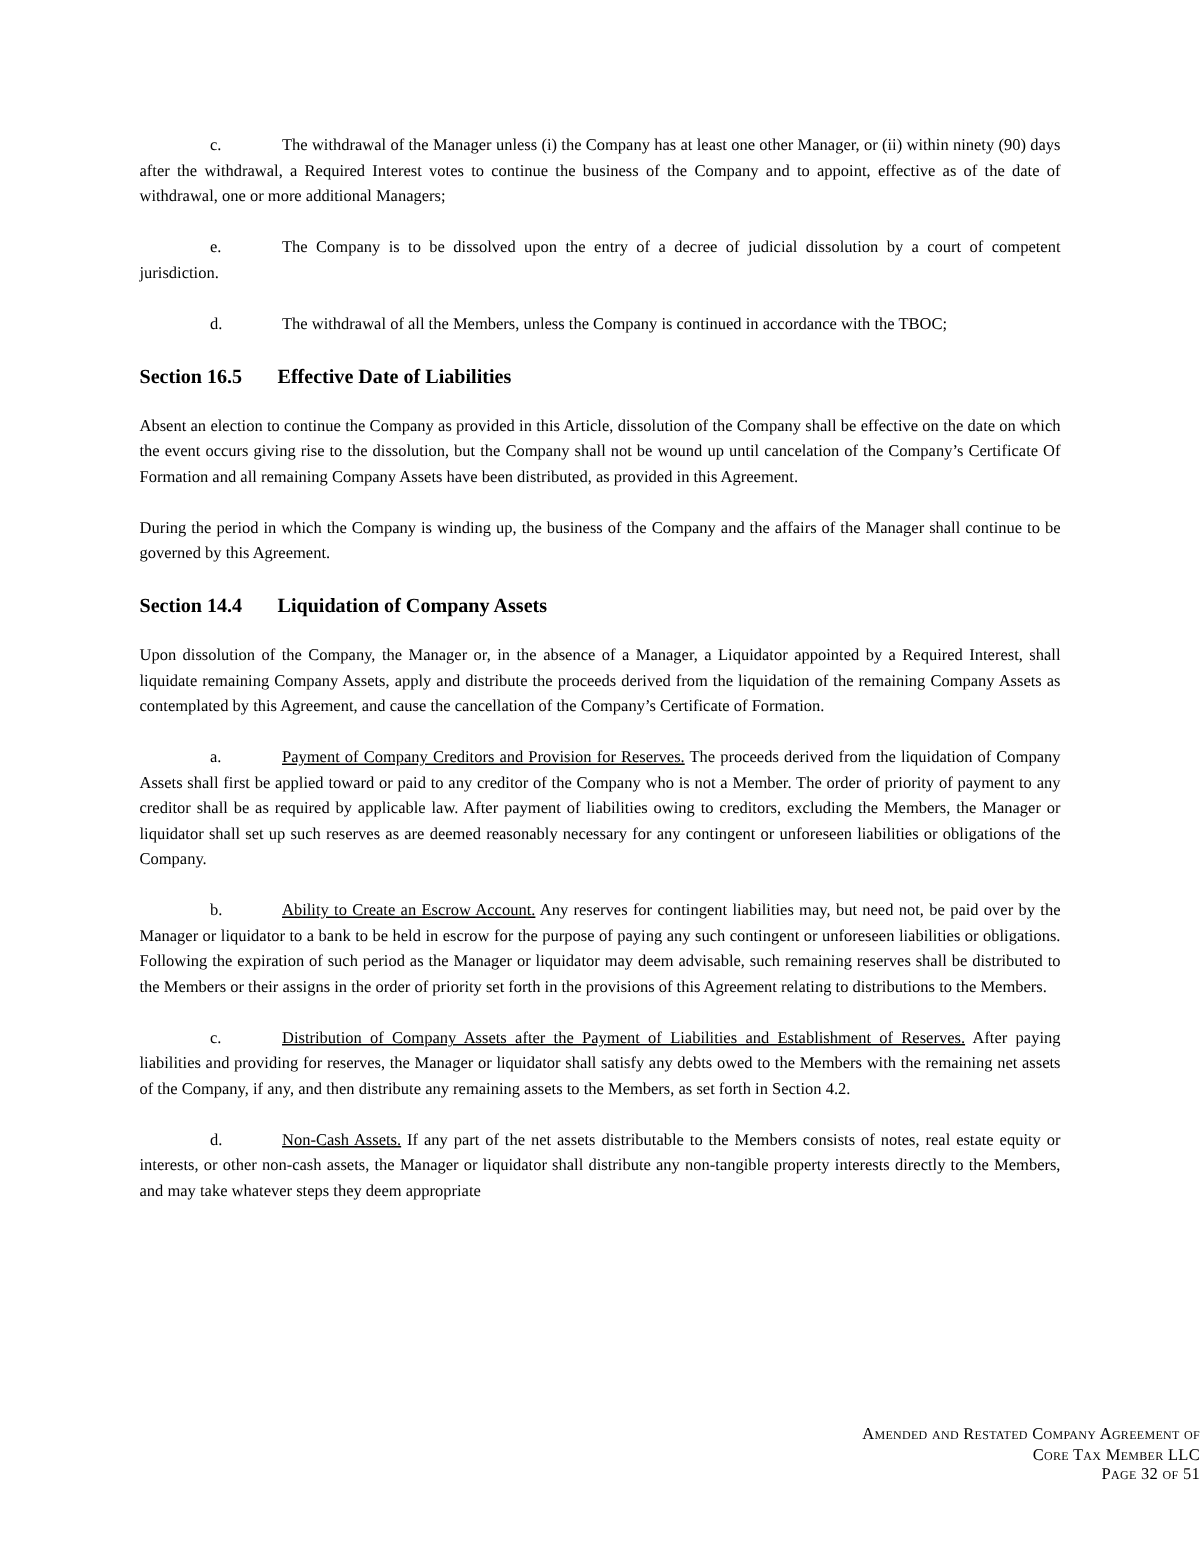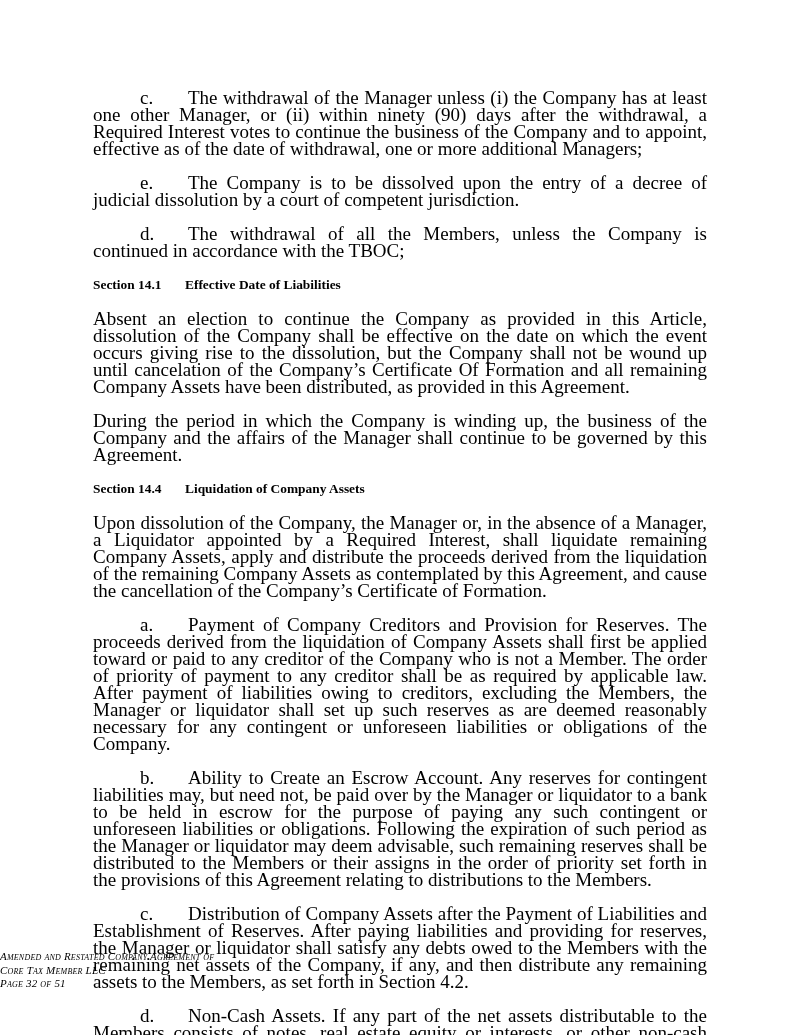--- a/index.html
+++ b/index.html
@@ -13,60 +13,59 @@
     overflow: hidden;
   }
   .page {
     position: absolute;
     top: 0; left: 0;
     width: 800px; height: 1035px;
     padding: 89px 93px 0 93px;
     background: #ffffff;
   }
   .para {
-    font-size: 19px;
+    font-size: 11px;
     line-height: 17px;
     text-align: justify;
     margin-bottom: 17px;
   }
   .para.indented { text-indent: 47px; }
   .tab-marker { display: inline-block; width: 48px; text-indent: 0; }
   .heading {
     font-size: 13.4px;
     line-height: 17px;
     font-weight: bold;
     text-align: left;
     margin-bottom: 17px;
   }
   .heading-number { display: inline-block; width: 92px; }
-  .underlined { }
+  .underlined { text-decoration: underline; }
   .footer {
     position: absolute;
     left: 0; right: 0;
     top: 950px;
-    text-align: left;
+    text-align: right;
     font-variant: small-caps;
     font-size: 11px;
     line-height: 13.5px;
     letter-spacing: 0.2px;
-    font-style: italic;
   }
 </style>
 </head>
 <body>
 
 <div class="page">
 
   <p class="para indented"><span class="tab-marker">c.</span><span>The withdrawal of the Manager unless (i) the Company has at least one other Manager, or (ii) within ninety (90) days after the withdrawal, a Required Interest votes to continue the business of the Company and to appoint, effective as of the date of withdrawal, one or more additional Managers;</span></p>
 
   <p class="para indented"><span class="tab-marker">e.</span><span>The Company is to be dissolved upon the entry of a decree of judicial dissolution by a court of competent jurisdiction.</span></p>
 
   <p class="para indented"><span class="tab-marker">d.</span><span>The withdrawal of all the Members, unless the Company is continued in accordance with the TBOC;</span></p>
 
-  <p class="heading"><span class="heading-number">Section 14.1</span><span>Effective Date of Liabilities</span></p>
+  <p class="heading"><span class="heading-number">Section 16.5</span><span>Effective Date of Liabilities</span></p>
 
   <p class="para"><span>Absent an election to continue the Company as provided in this Article, dissolution of the Company shall be effective on the date on which the event occurs giving rise to the dissolution, but the Company shall not be wound up until cancelation of the Company’s Certificate Of Formation and all remaining Company Assets have been distributed, as provided in this Agreement.</span></p>
 
 
   <p class="para"><span>During the period in which the Company is winding up, the business of the Company and the affairs of the Manager shall continue to be governed by this Agreement.</span></p>
 
   <p class="heading"><span class="heading-number">Section 14.4</span><span>Liquidation of Company Assets</span></p>
 
   <p class="para"><span>Upon dissolution of the Company, the Manager or, in the absence of a Manager, a Liquidator appointed by a Required Interest, shall liquidate remaining Company Assets, apply and distribute the proceeds derived from the liquidation of the remaining Company Assets as contemplated by this Agreement, and cause the cancellation of the Company’s Certificate of Formation.</span></p>
 

